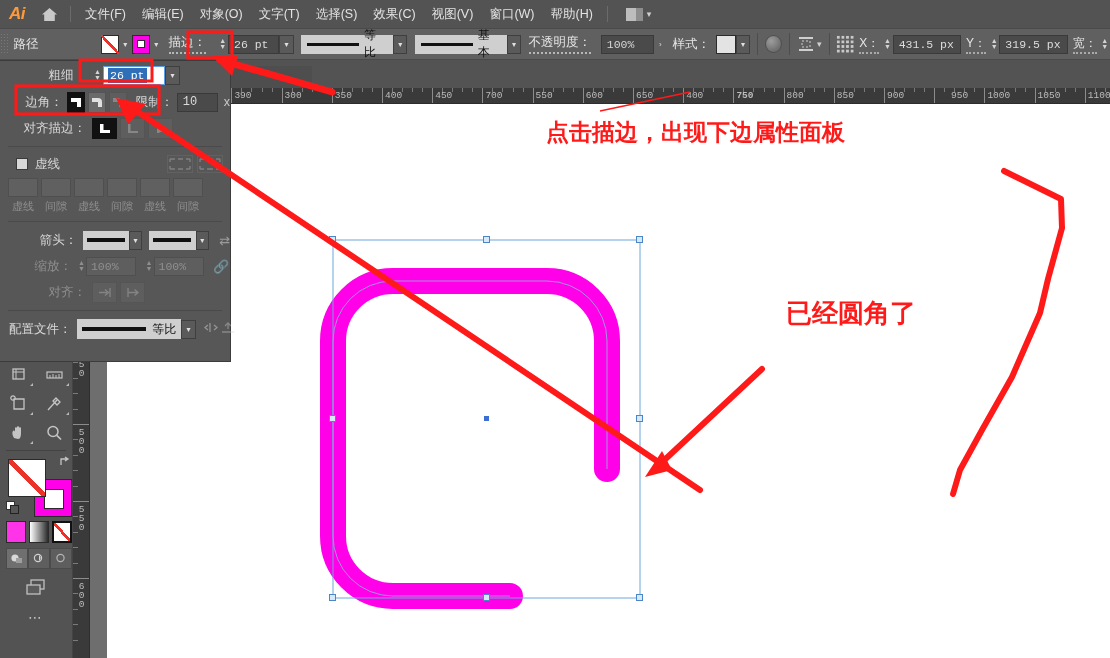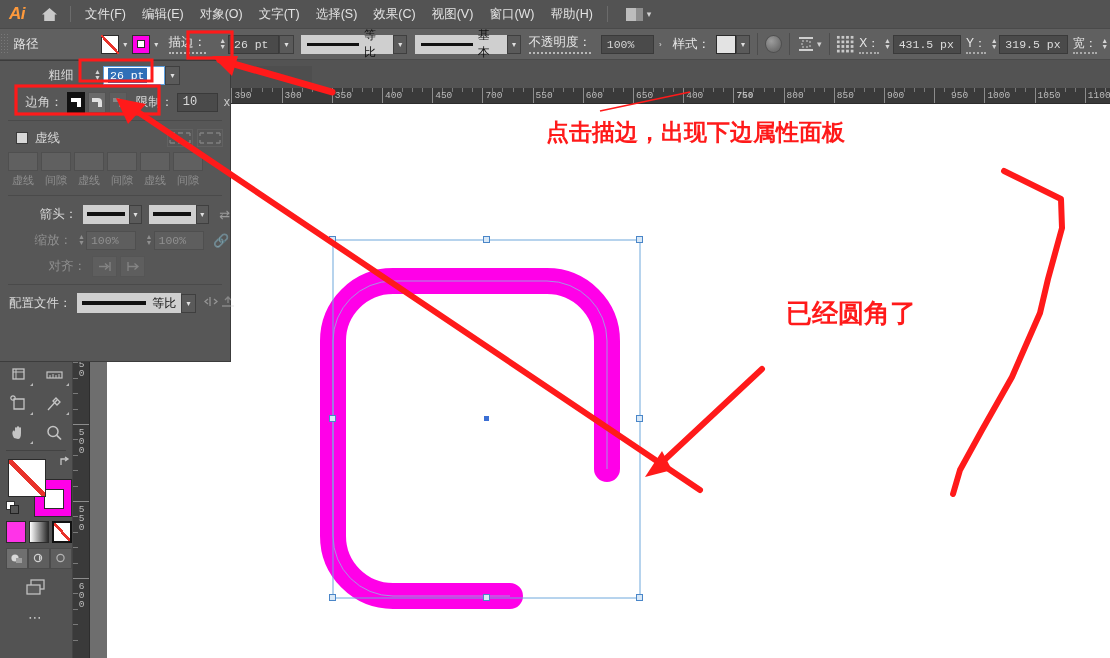--- a/index.html
+++ b/index.html
@@ -553,20 +553,42 @@
           </svg>
       </div>
       <div style="width:8px"></div>
       <div class="sp-lbl" style="width:46px">限制：</div>
       <div style="width:5px"></div>
       <div class="limit-field">10</div>
       <div style="width:7px;"></div>
       <div class="sp-lbl" style="width:10px;color:#c9c9c9">x</div>
     </div>
 
+    <div class="sp-row">
+      <div class="sp-lbl" style="width:78px">对齐描边：</div>
+      <div style="width:6px"></div>
+      <div class="icon-btn active">
+        <svg width="16" height="13" viewBox="0 0 16 13">
+            <rect x="3" y="2" width="3.5" height="9" fill="#fff"></rect>
+            <rect x="3" y="8" width="10" height="3" fill="#fff"></rect>
+          </svg>
+      </div>
+      <div class="icon-btn dim">
+        <svg width="16" height="13" viewBox="0 0 16 13">
+            <rect x="3" y="2" width="2.5" height="9" fill="#d0d0d0"></rect>
+            <rect x="3" y="9" width="10" height="2" fill="#d0d0d0"></rect>
+          </svg>
+      </div>
+      <div class="icon-btn dim">
+        <svg width="16" height="13" viewBox="0 0 16 13">
+            <rect x="4" y="2" width="2.5" height="9" fill="#d0d0d0"></rect>
+            <rect x="4" y="8" width="9" height="2" fill="#d0d0d0"></rect>
+          </svg>
+      </div>
+    </div>
 
     <div class="sp-divider"></div>
 
     <div class="sp-row" style="height:24px">
       <div style="width:8px"></div>
       <div class="checkbox"></div>
       <div style="color:#d9d9d9;font-size:12.5px">虚线</div>
       <div style="flex:1"></div>
       <div class="dash-btn">
         <svg width="24" height="16" viewBox="0 0 24 16">

